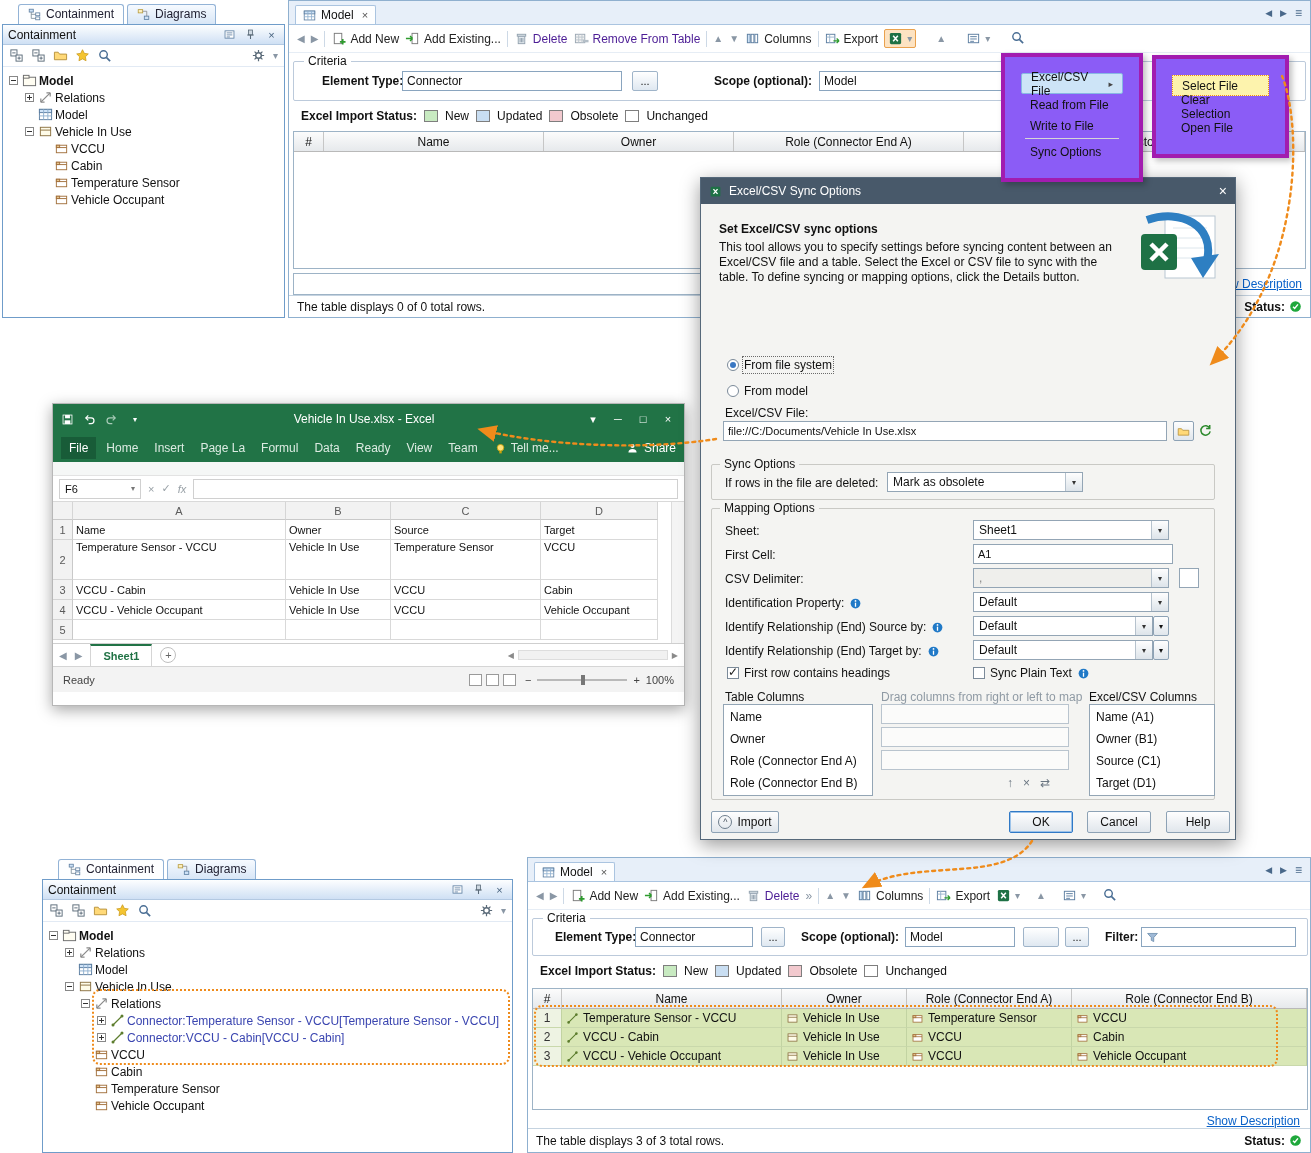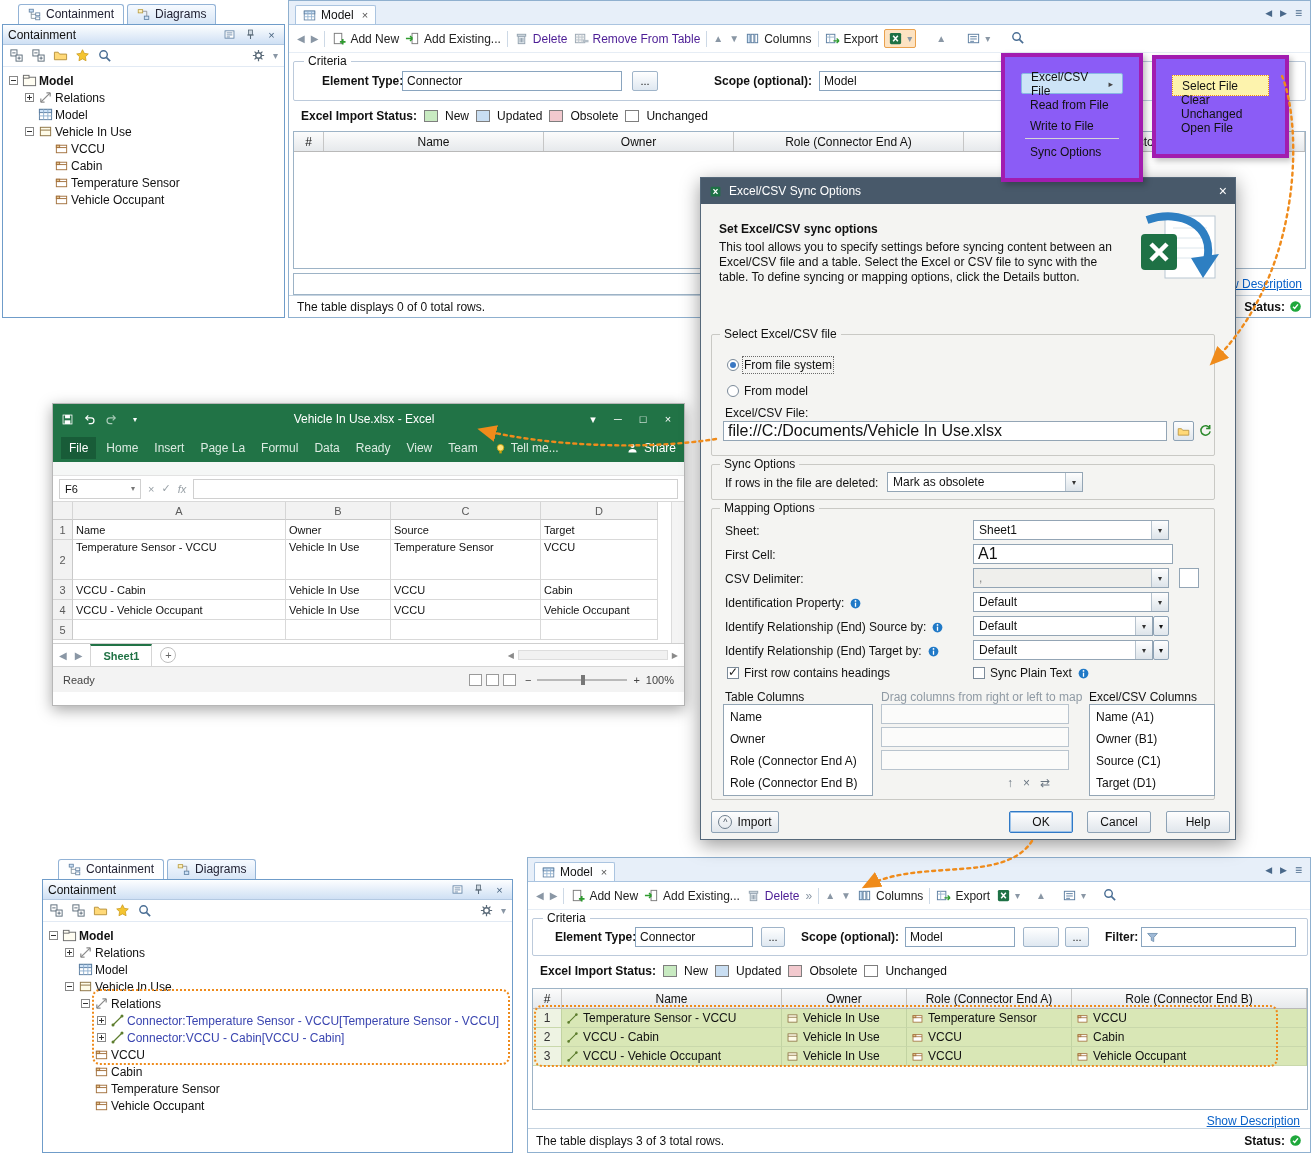--- a/index.html
+++ b/index.html
@@ -66,21 +66,21 @@
 .msep{height:1px;background:#d6d6d6;margin:2px 4px}
 .mitem.yel{background:#fdf3ad;border:1px dotted #ef8b1b}
 
 
 #dlg{position:absolute;left:700px;top:177px;width:536px;height:663px;background:#f4f4f2;border:1px solid #55687a;box-shadow:0 5px 18px rgba(0,0,0,.4);z-index:40;font-size:12px}
 .dtitle{height:26px;background:#48596a;color:#fff;display:flex;align-items:center;gap:7px;padding:0 8px;font-size:12px}
 .dtitle .sp{flex:1}
 .dgrp{position:absolute;border:1px solid #c9c9c5;border-radius:2px}
 .dgrp .glab{position:absolute;top:-8px;left:8px;background:#f4f4f2;padding:0 4px;font-size:12px}
 .dlab{position:absolute;display:flex;align-items:center;gap:5px;font-size:12px}
-.dfld{position:absolute;border:1px solid #93a5b5;background:#fff;display:flex;align-items:center;padding:0 4px;font-size:16px;overflow:hidden;white-space:nowrap}
+.dfld{position:absolute;border:1px solid #93a5b5;background:#fff;display:flex;align-items:center;padding:0 4px;font-size:11px;overflow:hidden;white-space:nowrap}
 .dcombo{position:absolute;border:1px solid #93a5b5;background:#fff;display:flex;align-items:center;padding-left:5px;font-size:12px}
 .dcombo .car{margin-left:auto;align-self:stretch;width:17px;border-left:1px solid #b6c2cd;background:linear-gradient(#fefefe,#dde4ea);display:flex;align-items:center;justify-content:center;font-size:8px;color:#333}
 .dcombo.dim{background:#efefec;color:#8a8a8a}
 .radio{width:12px;height:12px;border:1px solid #7b8a99;border-radius:50%;background:#fff;position:relative;flex:none}
 .radio.sel::after{content:"";position:absolute;inset:2px;border-radius:50%;background:#3a77c2}
 .cbx{width:12px;height:12px;border:1px solid #7b8a99;background:#fff;position:relative;flex:none}
 .cbx.on::after{content:"✓";position:absolute;left:0;top:-3px;font-size:12px;color:#222}
 .dlist{position:absolute;border:1px solid #93a5b5;background:#fff;font-size:12px;padding:1px}
 .dlist .li{height:22px;display:flex;align-items:center;padding:0 5px;white-space:nowrap}
 .slot{position:absolute;border:1px solid #b9c4ce;background:#fbfbfa}
@@ -635,23 +635,20 @@
     <div class="abs" style="left:18px;top:62px;width:406px;line-height:15px;font-size:12px">This tool allows you to specify settings before syncing content between an Excel/CSV file and a table. Select the Excel or CSV file to sync with the table. To define syncing or mapping options, click the Details button.</div>
     <svg class="abs" style="left:428px;top:32px" width="96" height="96" viewBox="0 0 96 96">
       <rect x="36" y="6" width="50" height="62" fill="#fff" stroke="#b8c6d1"></rect>
       <path d="M44 18 h34 M44 28 h34 M44 38 h34 M44 48 h34" stroke="#dde6ec"></path>
       <rect x="12" y="24" width="36" height="36" rx="4" fill="#1e7145"></rect>
       <path d="M22 34 l16 16 M38 34 l-16 16" stroke="#fff" stroke-width="4.5"></path>
       <path d="M18 10 C 52 -2 86 16 78 50" fill="none" stroke="#2e7fc2" stroke-width="8"></path>
       <path d="M90 44 L74 68 L62 48 z" fill="#2e7fc2"></path>
     </svg>
 
-    <div class="dgrp" style="left:10px;top:156px;width:504px;height:122px">
-      <span class="glab">Select Excel/CSV file</span>
-    </div>
     <div class="dlab" style="left:26px;top:180px">
         <span class="radio sel"></span>
         <span class="focusdot">From file system</span>
       </div>
     <div class="dlab" style="left:26px;top:206px">
         <span class="radio"></span>
         <span>From model</span>
       </div>
     <div class="dlab" style="left:24px;top:228px">Excel/CSV File:</div>
     <div class="dfld" style="left:22px;top:243px;width:444px;height:20px">file://C:/Documents/Vehicle In Use.xlsx</div>
@@ -779,21 +776,21 @@
     <div class="msep"></div>
     <div class="mitem">
         <span>Sync Options</span>
       </div>
   </div>
   <div class="menu" style="left:1152px;top:55px;width:137px">
     <div class="mitem yel">
         <span>Select File</span>
       </div>
     <div class="mitem">
-        <span>Clear Unchanged</span>
+        <span>Clear Selection</span>
       </div>
     <div class="mitem">
         <span>Open File</span>
       </div>
   </div>
 
   <div class="abs" style="left:42px;top:857px;width:471px;height:296px">
     <div class="docktabs">
       <div class="dktab active">
         <svg class="ic13">

